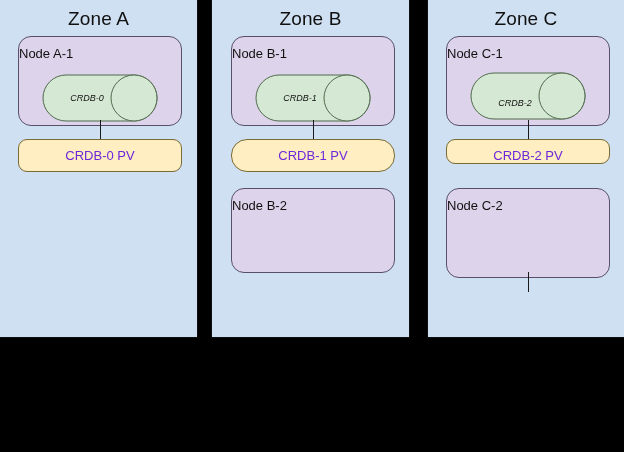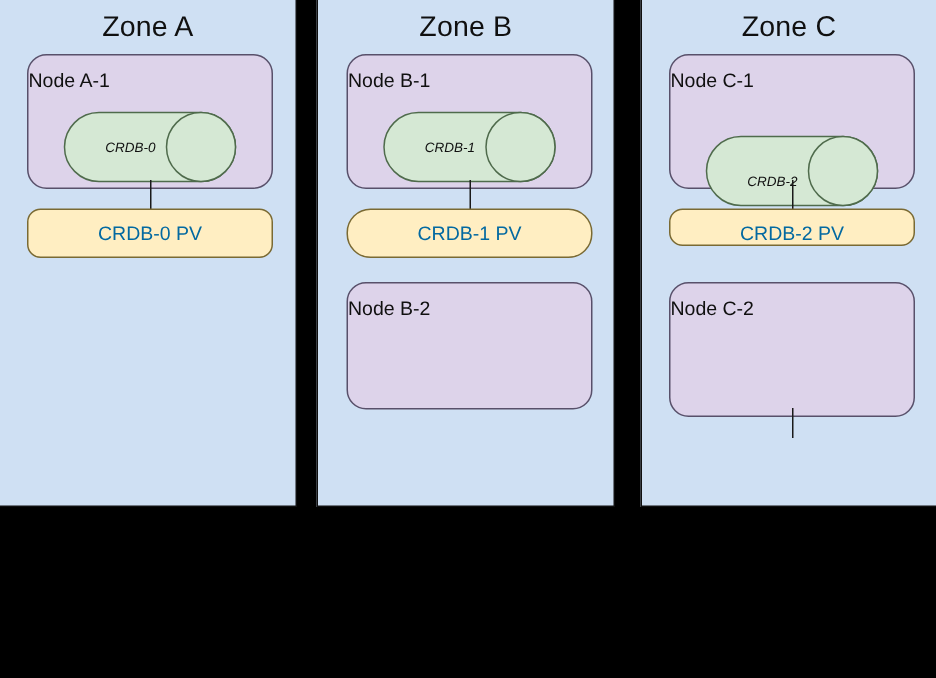--- a/index.html
+++ b/index.html
@@ -86,21 +86,21 @@
   .pv {
     position: absolute;
     background: #ffeec2;
     border: 1px solid #7a6a33;
     border-radius: 9px;
     box-sizing: border-box;
     display: flex;
     align-items: center;
     justify-content: center;
     font-size: 13px;
-    color: #0369a1;
+    color: #6d28d9;
   }
 
   .connector {
     position: absolute;
     width: 1px;
     background: #1a1a1a;
   }
 </style>
 </head>
 <body>
@@ -156,21 +156,21 @@
   </div>
 
   <div class="zone" style="left:427px; top:-1px; width:198px; height:339px;">
     <div class="zone-title">Zone C</div>
   </div>
 
   <div class="node" style="left:446px; top:36px; width:164px; height:90px;">
     <div class="node-title">Node C-1</div>
   </div>
 
-  <div class="cyl" style="left:470px; top:90px; width:116px; height:62px;">
+  <div class="cyl" style="left:470px; top:72px; width:116px; height:62px;">
     <svg class="cyl-svg" width="116" height="48" viewBox="0 0 116 48">
       <path d="M24,1 L92,1 A23,23 0 0 1 92,47 L24,47 A23,23 0 0 1 24,1 Z" fill="#d5e8d4" stroke="#4f6b4c" stroke-width="1"></path>
       <ellipse cx="92" cy="24" rx="23" ry="23" fill="#d5e8d4" stroke="#4f6b4c" stroke-width="1"></ellipse>
     </svg>
     <div class="cyl-label">CRDB-2</div>
   </div>
 
   <div class="connector" style="left:528px; top:120px; height:20px;"></div>
 
   <div class="pv" style="left:446px; top:139px; width:164px; height:25px;align-items:flex-end;">

